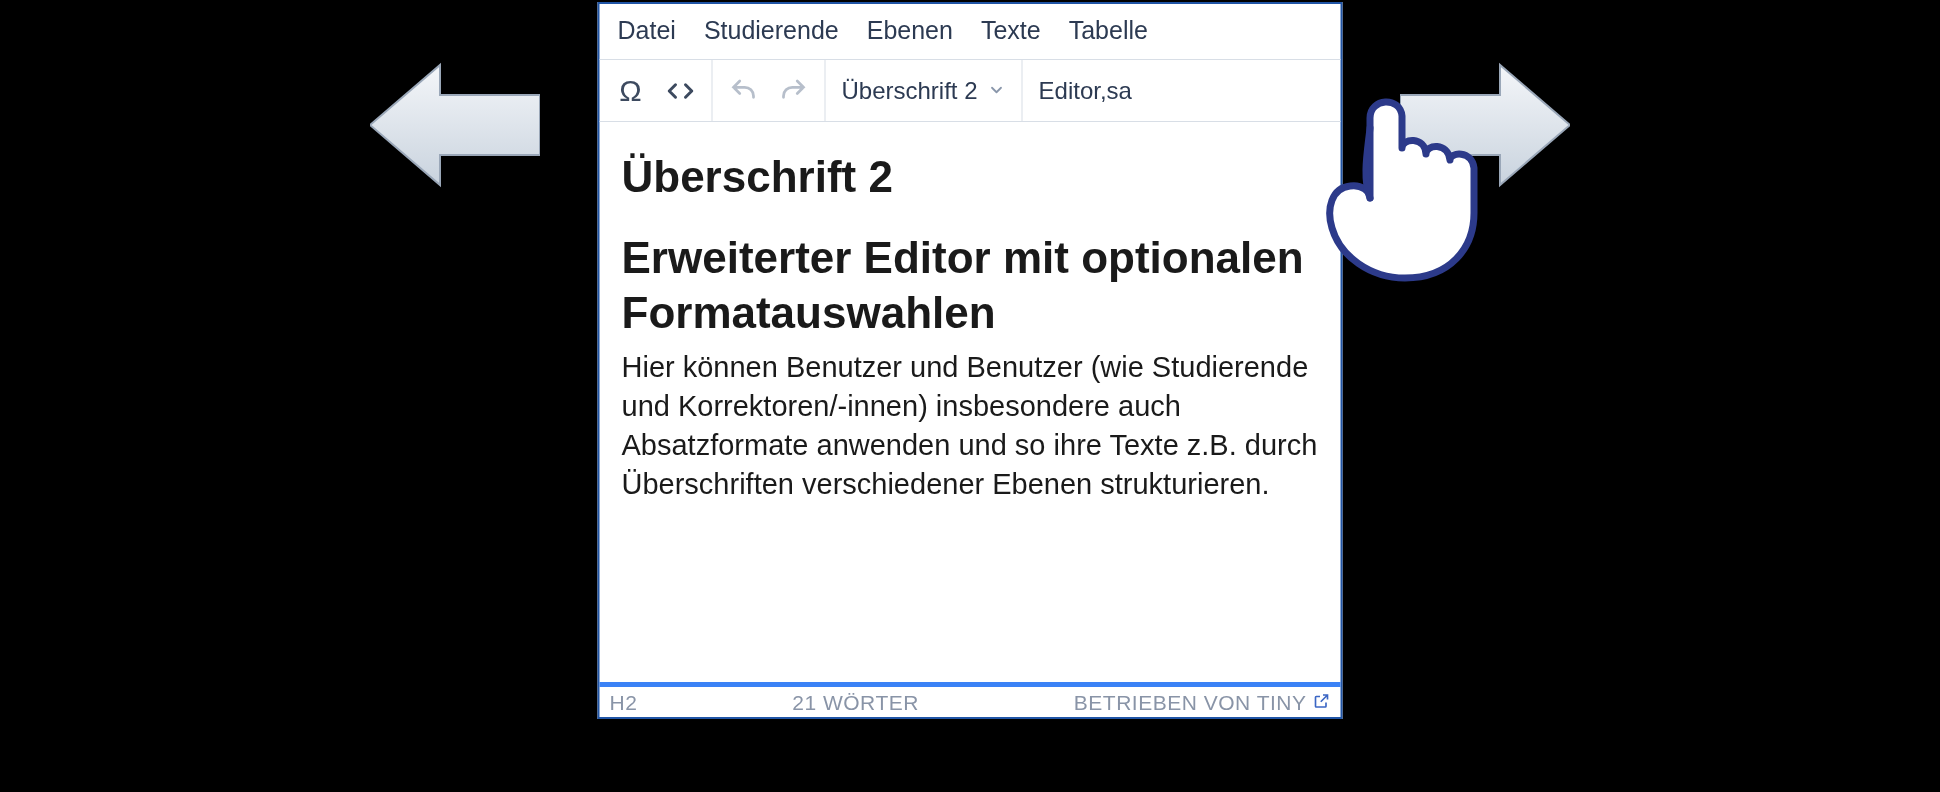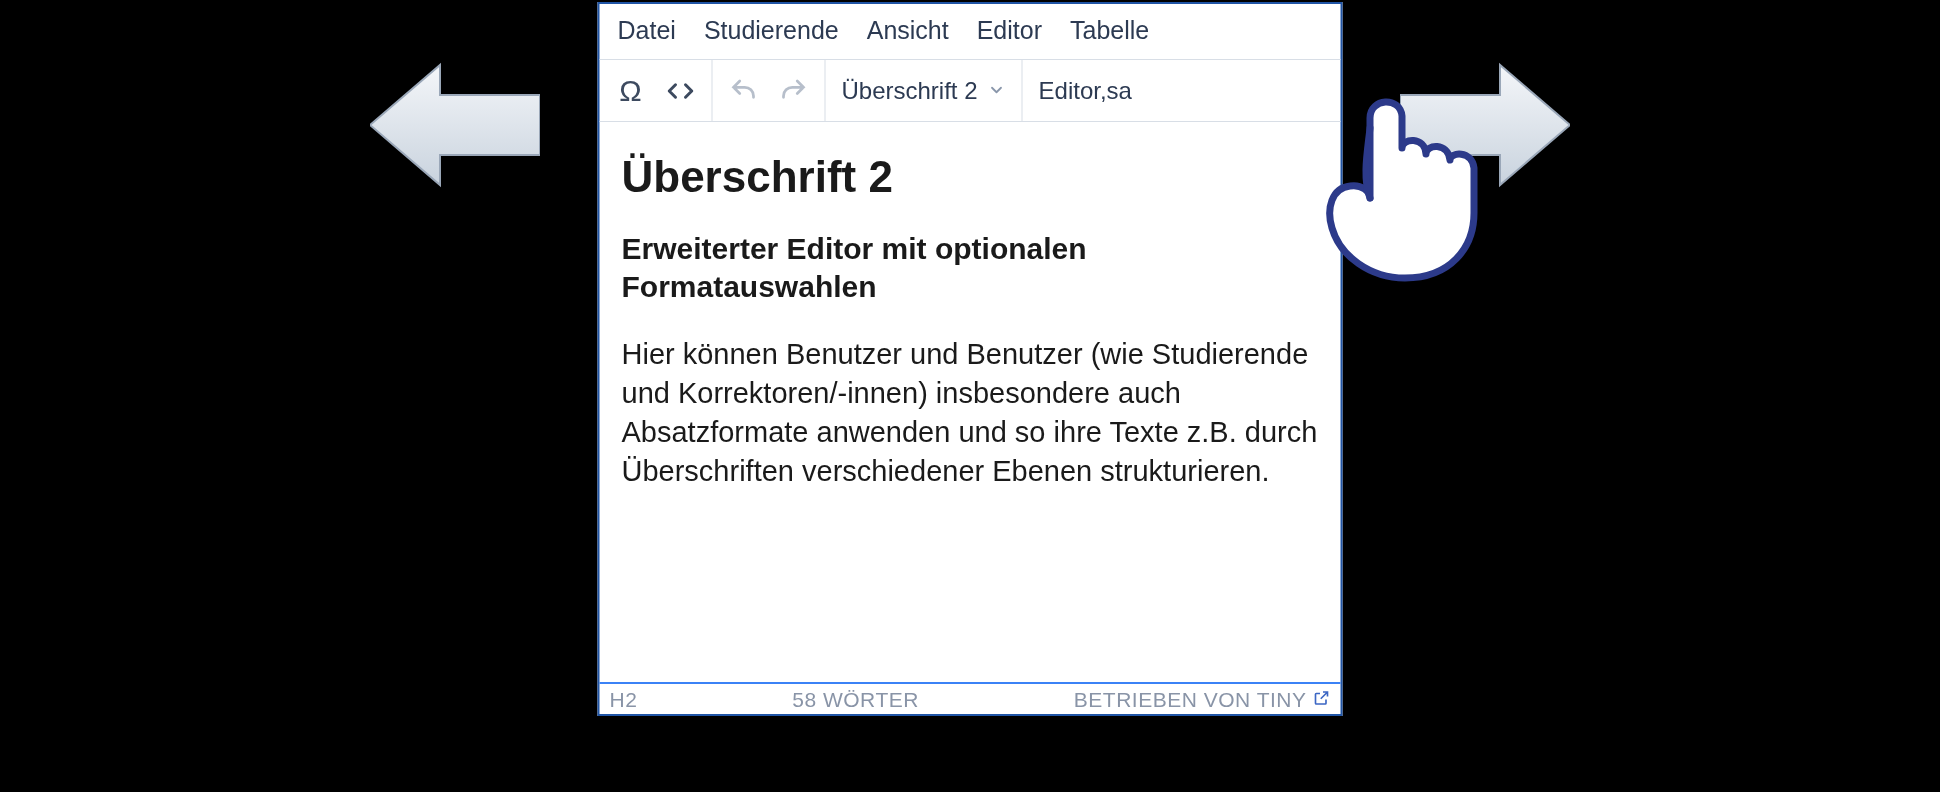--- a/index.html
+++ b/index.html
@@ -92,34 +92,34 @@
     padding: 30px 22px 20px 22px;
     color: #1a1a1a;
     min-height: 560px;
   }
   .content h2 {
     font-size: 44px;
     font-weight: 700;
     margin-bottom: 28px;
   }
   .content h3 {
-    font-size: 30px;
+    font-size: 44px;
     font-weight: 700;
     line-height: 1.25;
-    margin-bottom: 30px;
+    margin-bottom: 8px;
   }
   .content p {
     font-size: 29px;
     line-height: 1.35;
   }
   .statusbar {
     display: flex;
     align-items: center;
     justify-content: space-between;
-    border-top: 2px solid #3b82f6;
+    border-top: 5px solid #3b82f6;
     padding: 4px 10px 2px 10px;
     color: #8994a7;
     font-size: 21px;
     letter-spacing: 0.5px;
   }
   .statusbar .right {
     display: flex;
     align-items: flex-end;
     gap: 6px;
     color: #8994a7;
@@ -161,22 +161,22 @@
       </defs>
       <path d="M170,65 L100,5 L100,35 L0,35 L0,95 L100,95 L100,125 Z" fill="url(#gradR)" stroke="#9aa7b8" stroke-width="2"></path>
     </svg>
   </div>
 
   <div class="editor">
 
     <div class="menubar">
       <span>Datei</span>
       <span>Studierende</span>
-      <span>Ansicht</span>
-      <span>Editor</span>
+      <span>Ebenen</span>
+      <span>Texte</span>
       <span>Tabelle</span>
     </div>
 
     <div class="toolbar">
       <div class="tgrp">
         <div class="tbtn omega">Ω</div>
         <div class="tbtn code">
           <svg viewBox="0 0 24 24">
               <path fill="none" stroke="currentColor" stroke-width="2.4" stroke-linecap="round" stroke-linejoin="round" d="M8 7l-5 5 5 5M16 7l5 5-5 5"></path>
             </svg>
@@ -208,21 +208,21 @@
     </div>
 
     <div class="content">
       <h2>Überschrift 2</h2>
       <h3>Erweiterter Editor mit optionalen Formatauswahlen</h3>
       <p>Hier können Benutzer und Benutzer (wie Studierende und Korrektoren/-innen) insbesondere auch Absatzformate anwenden und so ihre Texte z.B. durch Überschriften verschiedener Ebenen strukturieren.</p>
     </div>
 
     <div class="statusbar">
       <span>H2</span>
-      <span>58 WÖRTER</span>
+      <span>21 WÖRTER</span>
       <span class="right">
         <span>BETRIEBEN VON TINY</span>
         <span class="ext-icon">
           <svg width="18" height="18" viewBox="0 0 24 24">
               <path fill="none" stroke="currentColor" stroke-width="2.2" d="M14 4h6v6M20 4l-9 9M18 14v5a1 1 0 01-1 1H5a1 1 0 01-1-1V7a1 1 0 011-1h5"></path>
             </svg>
         </span>
       </span>
     </div>
   </div>

